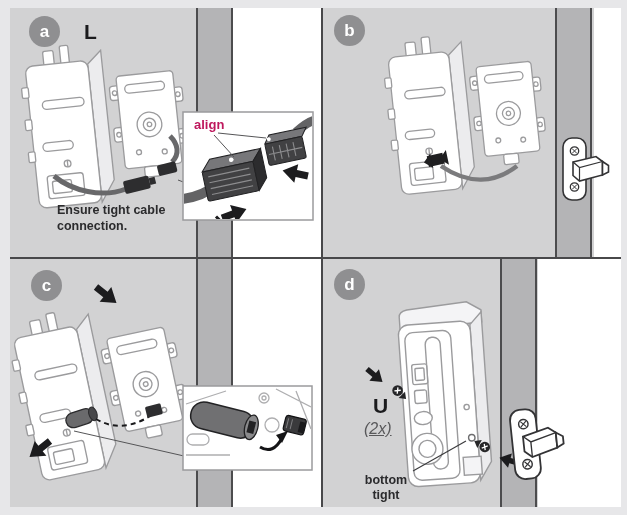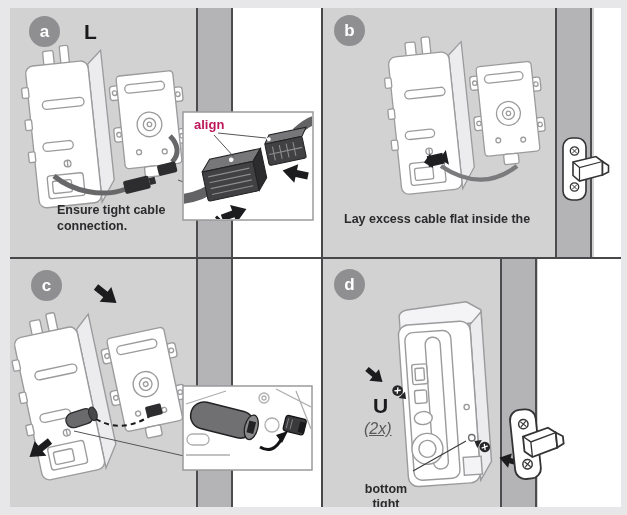--- a/index.html
+++ b/index.html
@@ -164,21 +164,20 @@
       </g>
       <path d="M118,158 C146,177 172,175 194,158" fill="none" stroke="#7b7b7d" stroke-width="4.5"></path>
       <g>
         <use href="#latch" transform="translate(240,130)"></use>
       </g>
     </svg>
     <div class="overlay badge" style="left:11px;top:7px">
       <span>b</span>
     </div>
     <div class="overlay caption" style="left:21px;top:203px">
-      <div>Lay excess cable flat inside the</div>
     </div>
   </div>
 
   <div class="panel">
     <div class="door-edge" style="left:186px"></div>
     <div class="door-white" style="left:223px"></div>
     <svg class="art" width="311" height="248" viewBox="0 0 311 248">
       <g>
         <use href="#housing" transform="translate(8,34) scale(0.97) rotate(-12 85 110)"></use>
       </g>
@@ -259,19 +258,19 @@
       <line x1="90" y1="212" x2="143" y2="182" stroke="#3a3a3c" stroke-width="1.1"></line>
       <g>
         <use href="#latch" transform="translate(186,152) rotate(-6) scale(1.12)"></use>
       </g>
     </svg>
     <div class="overlay badge" style="left:11px;top:10px">
       <span>d</span>
     </div>
     <div class="overlay part-label" style="left:50px;top:135px">U</div>
     <div class="overlay qty-label" style="left:41px;top:161px">(2x)</div>
-    <div class="overlay callout" style="left:28px;top:223px;width:70px">
+    <div class="overlay callout" style="left:28px;top:214px;width:70px">
       <div>bottom</div>
       <div>tight</div>
     </div>
   </div>
 
 </div>
 
 </body></html>

